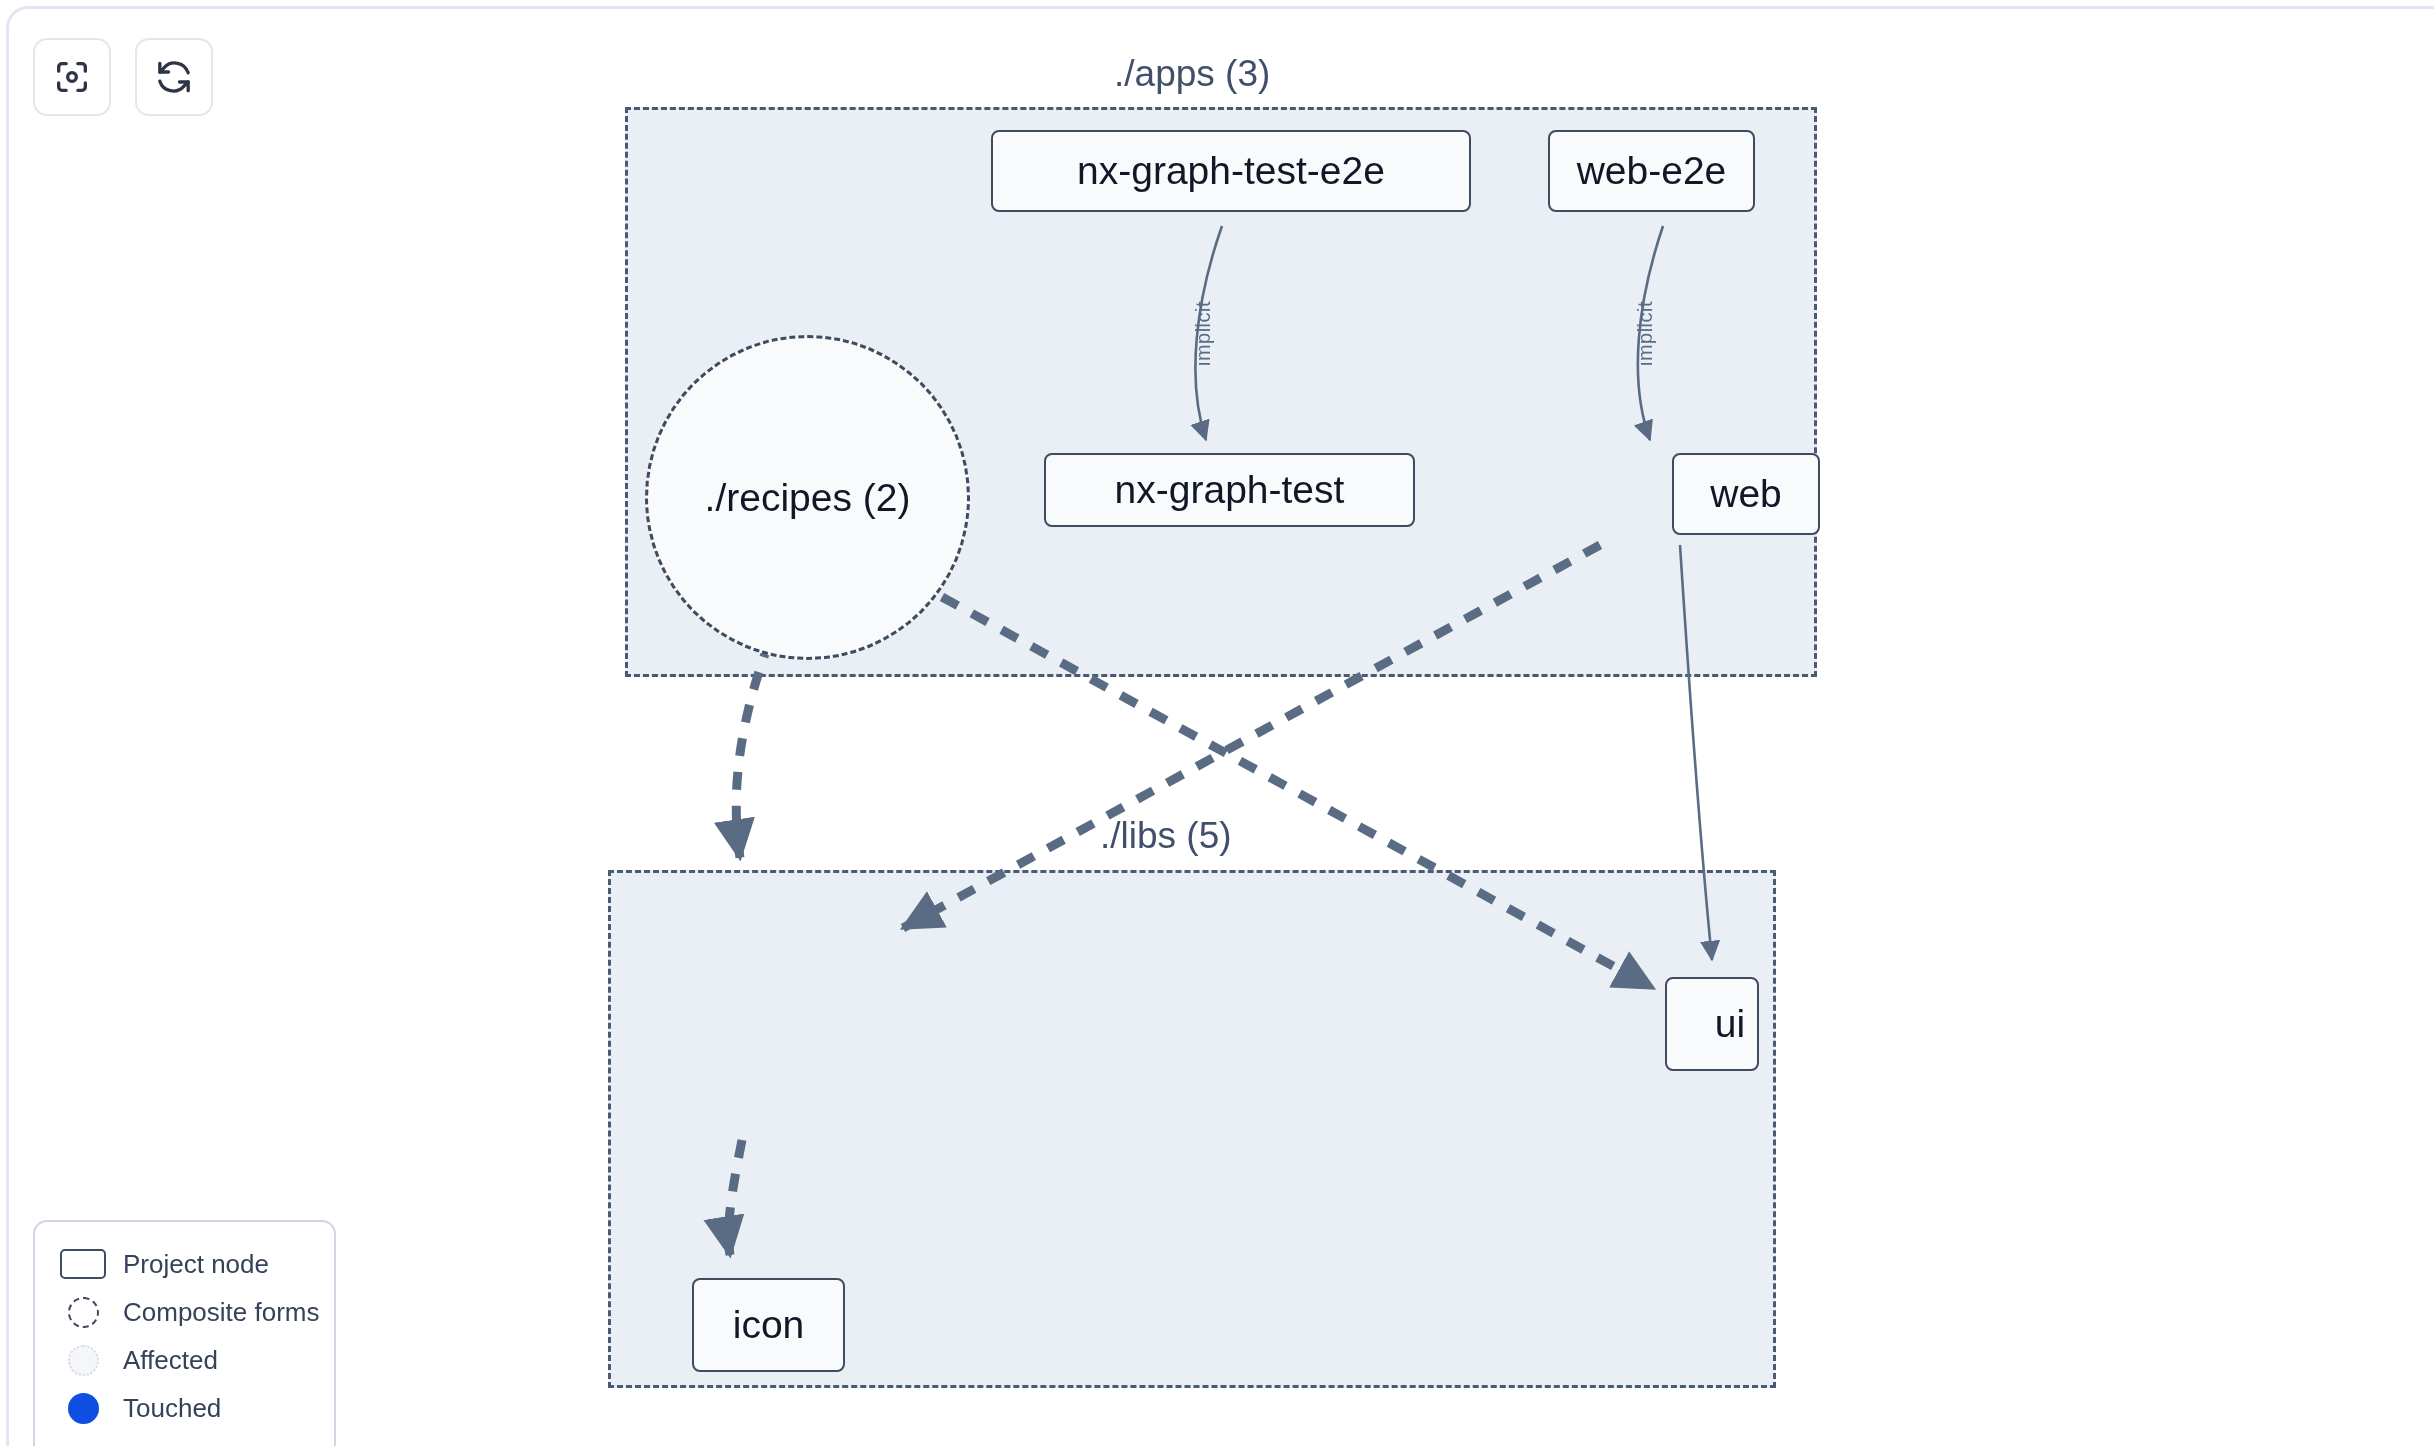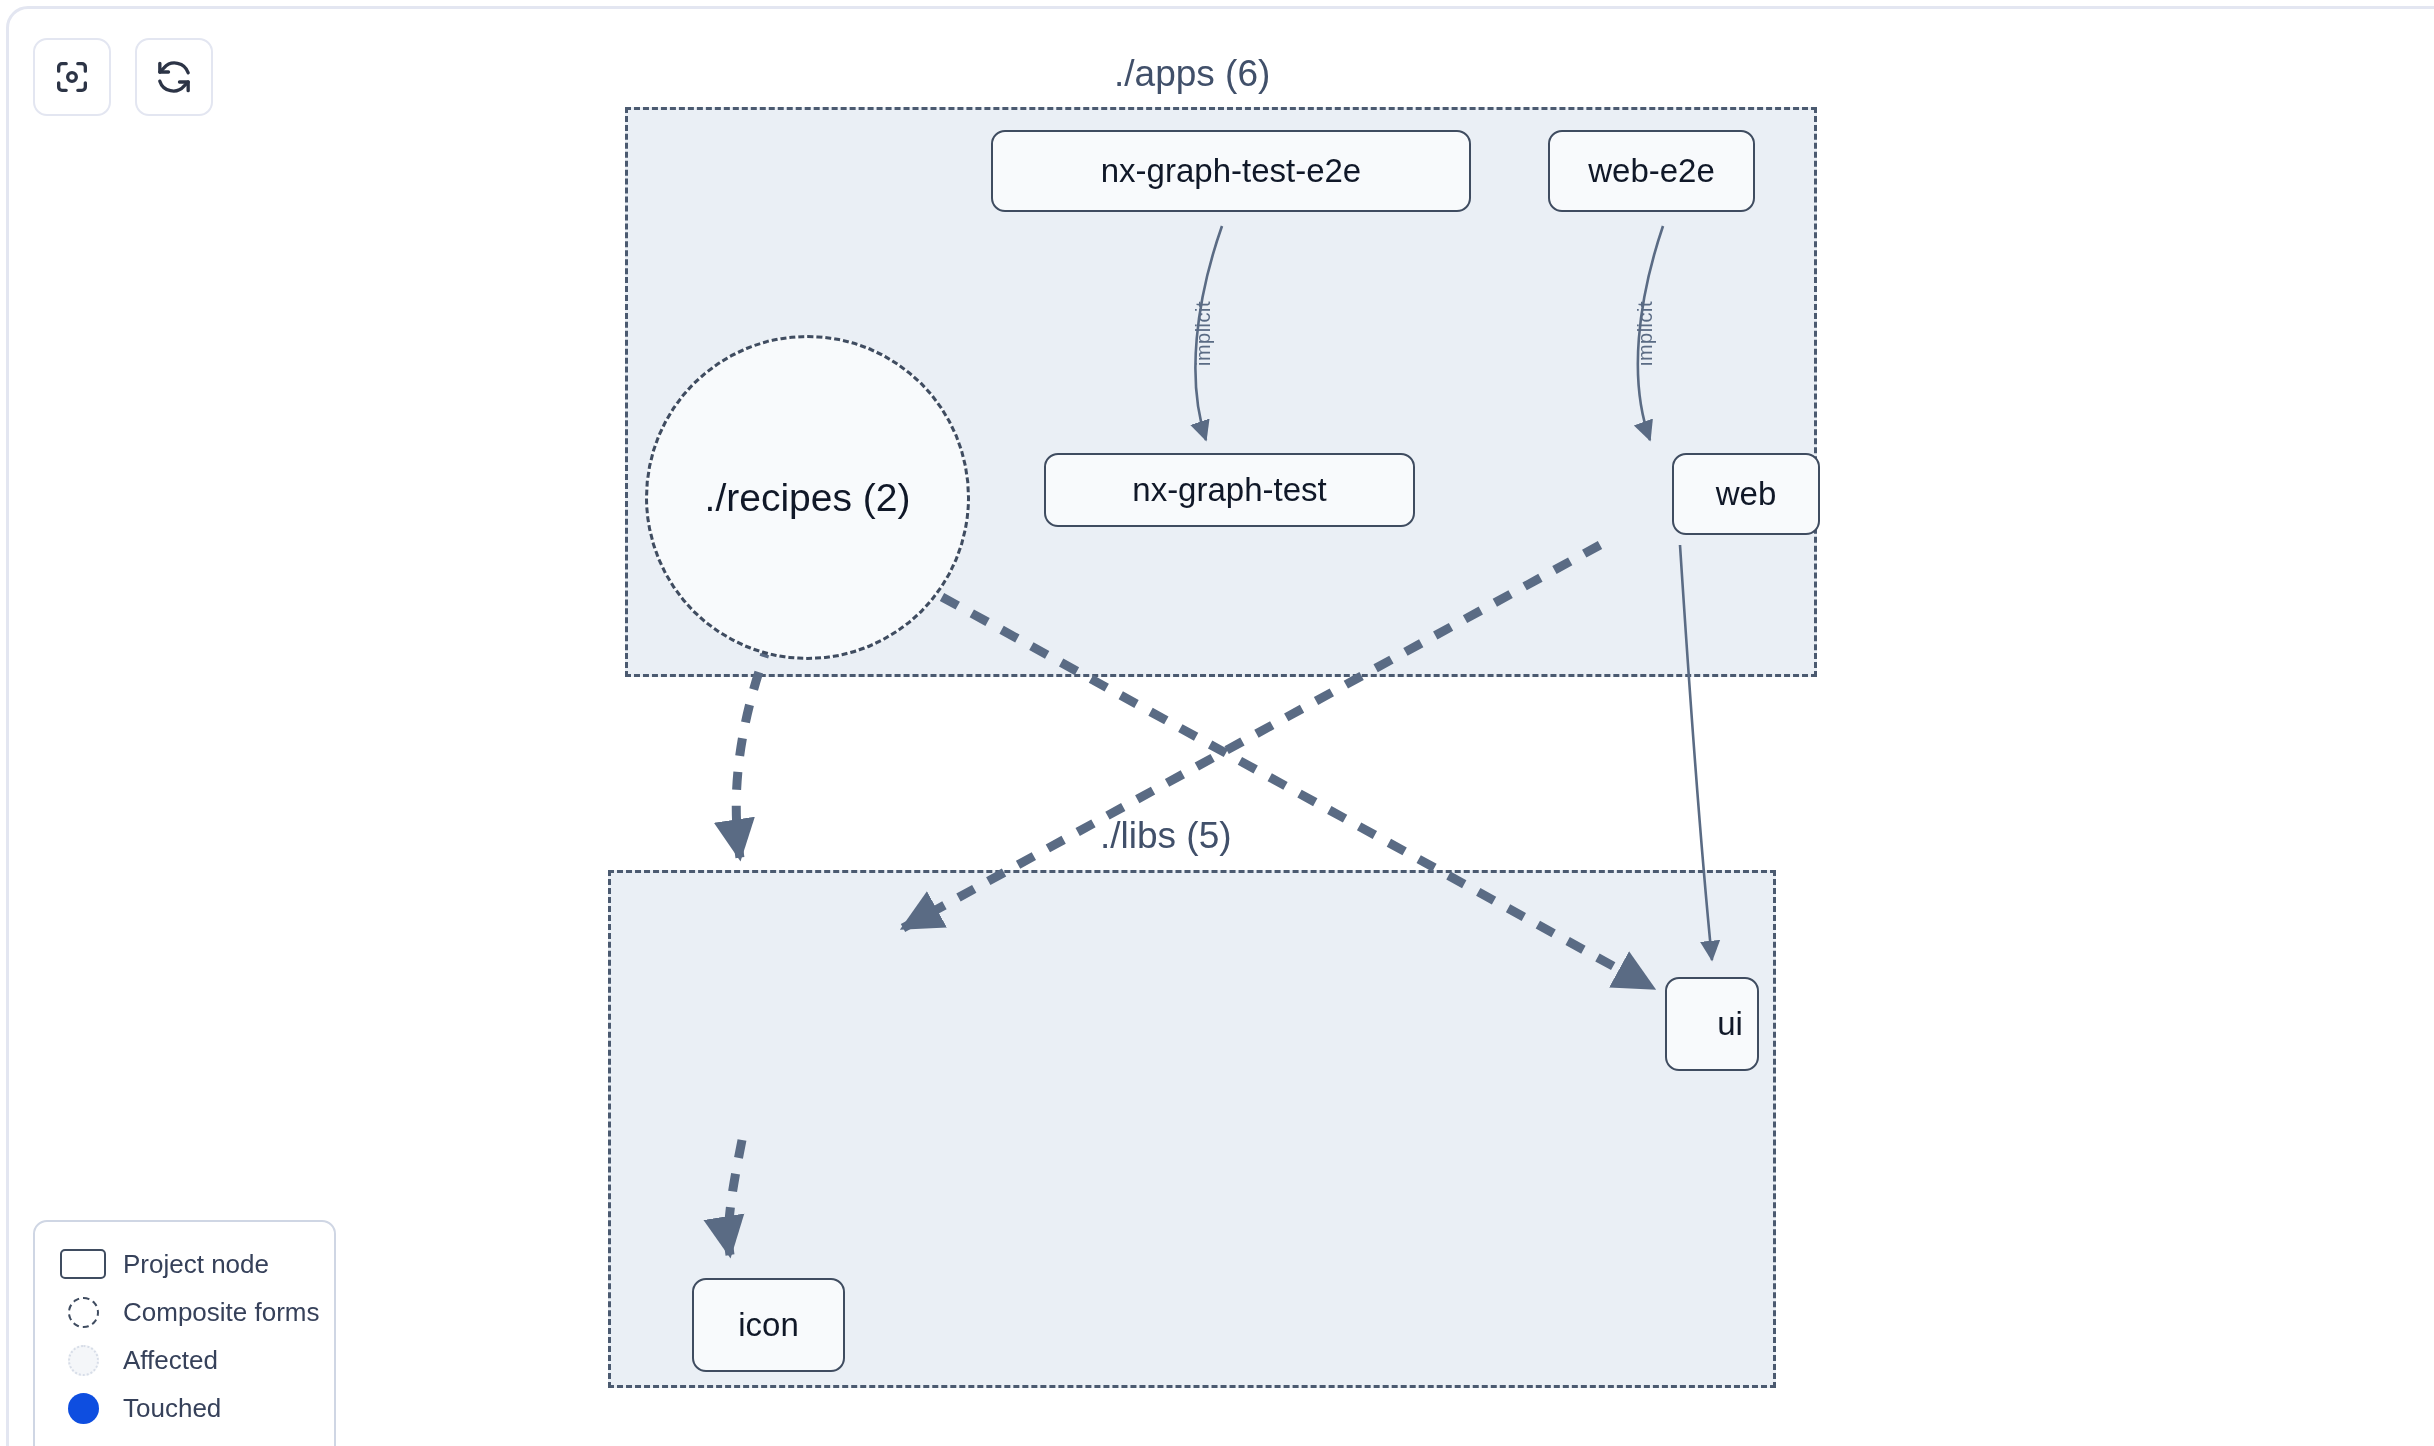--- a/index.html
+++ b/index.html
@@ -78,27 +78,27 @@
     line-height: 1;
     white-space: nowrap;
     background: transparent;
   }
 
   
   .pnode {
     position: absolute;
     background: #f8fafc;
     border: 2.5px solid #3f4c60;
-    border-radius: 14px;
+    border-radius: 8px;
     box-sizing: border-box;
     display: flex;
     align-items: center;
     justify-content: center;
     color: #101828;
-    font-size: 33px;
+    font-size: 39px;
     white-space: nowrap;
     cursor: pointer;
     z-index: 20;
   }
 
   
   .cnode {
     position: absolute;
     background: #f8fafc;
     border: 3px dashed #3f4c60;
@@ -211,21 +211,21 @@
           <path d="M3.5 14.5A8.5 8.5 0 0 0 18 17.5l2.5-2.5"></path>
           <polyline points="20.5,20.2 20.5,15 15.3,15"></polyline>
         </svg>
       </span>
     </div>
   </div>
 
   <div class="graph">
 
     <div class="group-box" style="left:625px; top:107px; width:1192px; height:570px;"></div>
-    <div class="group-label" style="left:1114px; top:55px;">./apps (6)</div>
+    <div class="group-label" style="left:1114px; top:55px;">./apps (3)</div>
 
     <div class="group-box" style="left:608px; top:870px; width:1168px; height:518px;"></div>
     <div class="group-label" style="left:1100px; top:817px;">./libs (5)</div>
 
     <svg class="wires">
       <defs>
         <marker id="ah" markerWidth="9" markerHeight="9" refX="7.4" refY="4.5" orient="auto" markerUnits="strokeWidth">
           <path d="M0,0.6 L8,4.5 L0,8.4 z" fill="#5a6b84"></path>
         </marker>
         <marker id="ahd" markerWidth="5.2" markerHeight="5.2" refX="4.3" refY="2.6" orient="auto" markerUnits="strokeWidth">

